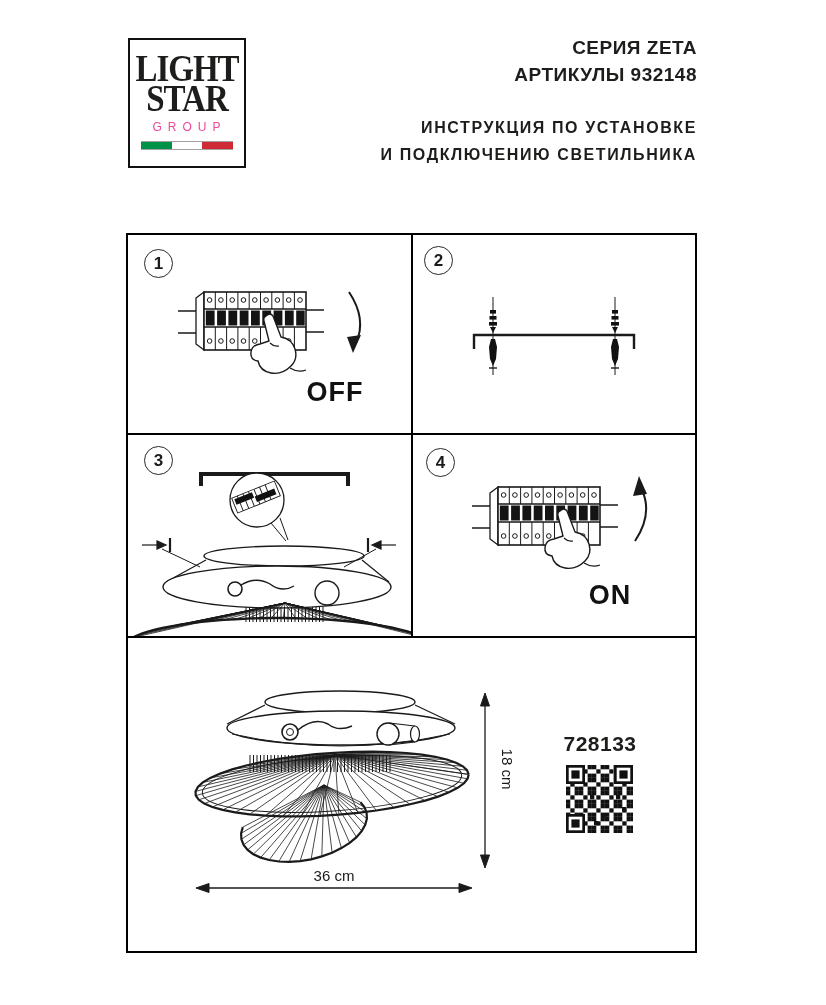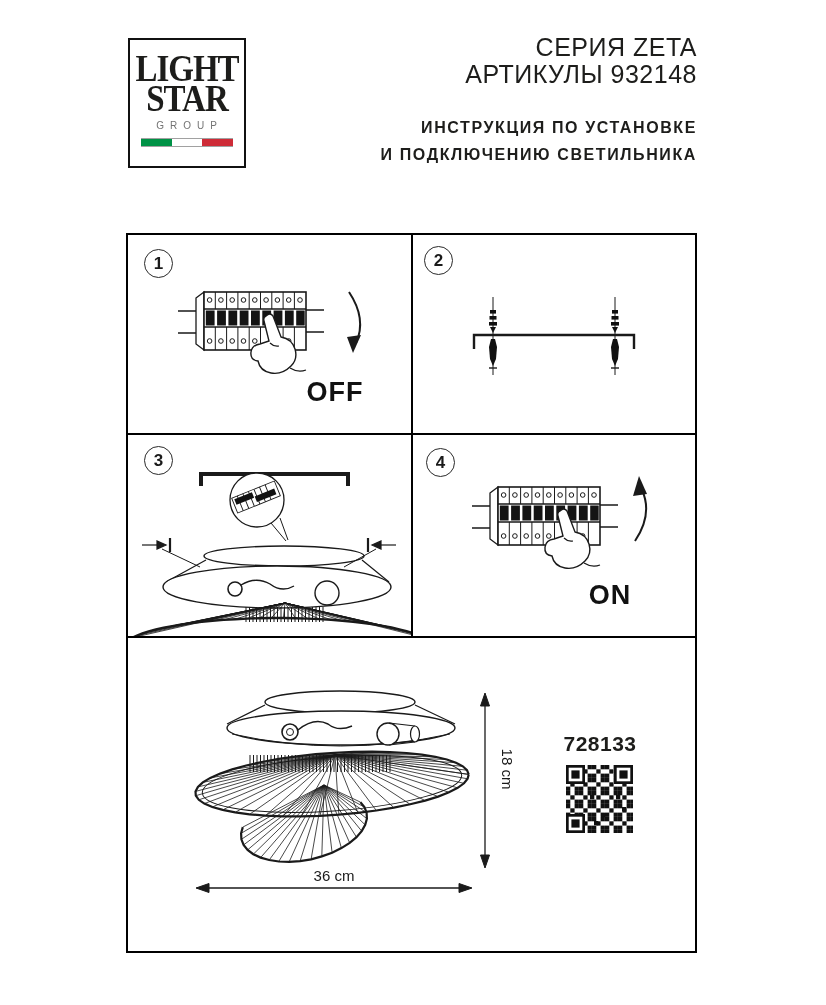--- a/index.html
+++ b/index.html
@@ -4,24 +4,24 @@
 <style>
   html,body{margin:0;padding:0;background:#e8e8e8;}
   .page{position:relative;width:826px;height:1005px;background:#ffffff;
         font-family:"Liberation Sans",sans-serif;color:#1a1a1a;overflow:hidden;}
   
   .logo-box{position:absolute;left:128px;top:38px;width:114px;height:126px;
             border:2px solid #111;background:#fff;text-align:center;}
   .logo-word{font-family:"Liberation Serif",serif;font-weight:bold;color:#1d1d1b;
              font-size:33px;line-height:30px;letter-spacing:-1px;transform:scaleY(1.12);}
   .logo-word.first{margin-top:14px;}
-  .logo-group{font-size:10px;letter-spacing:6px;color:#737373;margin-top:6px;margin-left:5px;text-align:center;}
+  .logo-group{font-size:12px;letter-spacing:6px;color:#ec4899;margin-top:6px;margin-left:5px;text-align:center;}
   .logo-flag{display:block;margin:7px auto 0 auto;}
   .hdr-text{position:absolute;right:129px;top:34px;text-align:right;color:#1d1d1b;}
-  .hdr-line-a{font-weight:normal;font-size:25px;line-height:27px;letter-spacing:.5px;}
+  .hdr-line-a{font-weight:bold;font-size:19px;line-height:27px;letter-spacing:.5px;}
   .hdr-line-b{font-weight:bold;font-size:16px;line-height:27px;letter-spacing:1.6px;}
   .hdr-gap{height:26px;}
   
   .grid{position:absolute;left:126px;top:233px;width:571px;height:720px;
         border:2px solid #000;box-sizing:border-box;display:grid;
         grid-template-columns:285px 282px;grid-template-rows:200px 203px auto;}
   .panel{position:relative;background:#fff;box-sizing:border-box;}
   .p1,.p3{border-right:2px solid #000;}
   .p1,.p2,.p3,.p4{border-bottom:2px solid #000;}
   .p5{grid-column:1 / span 2;}

